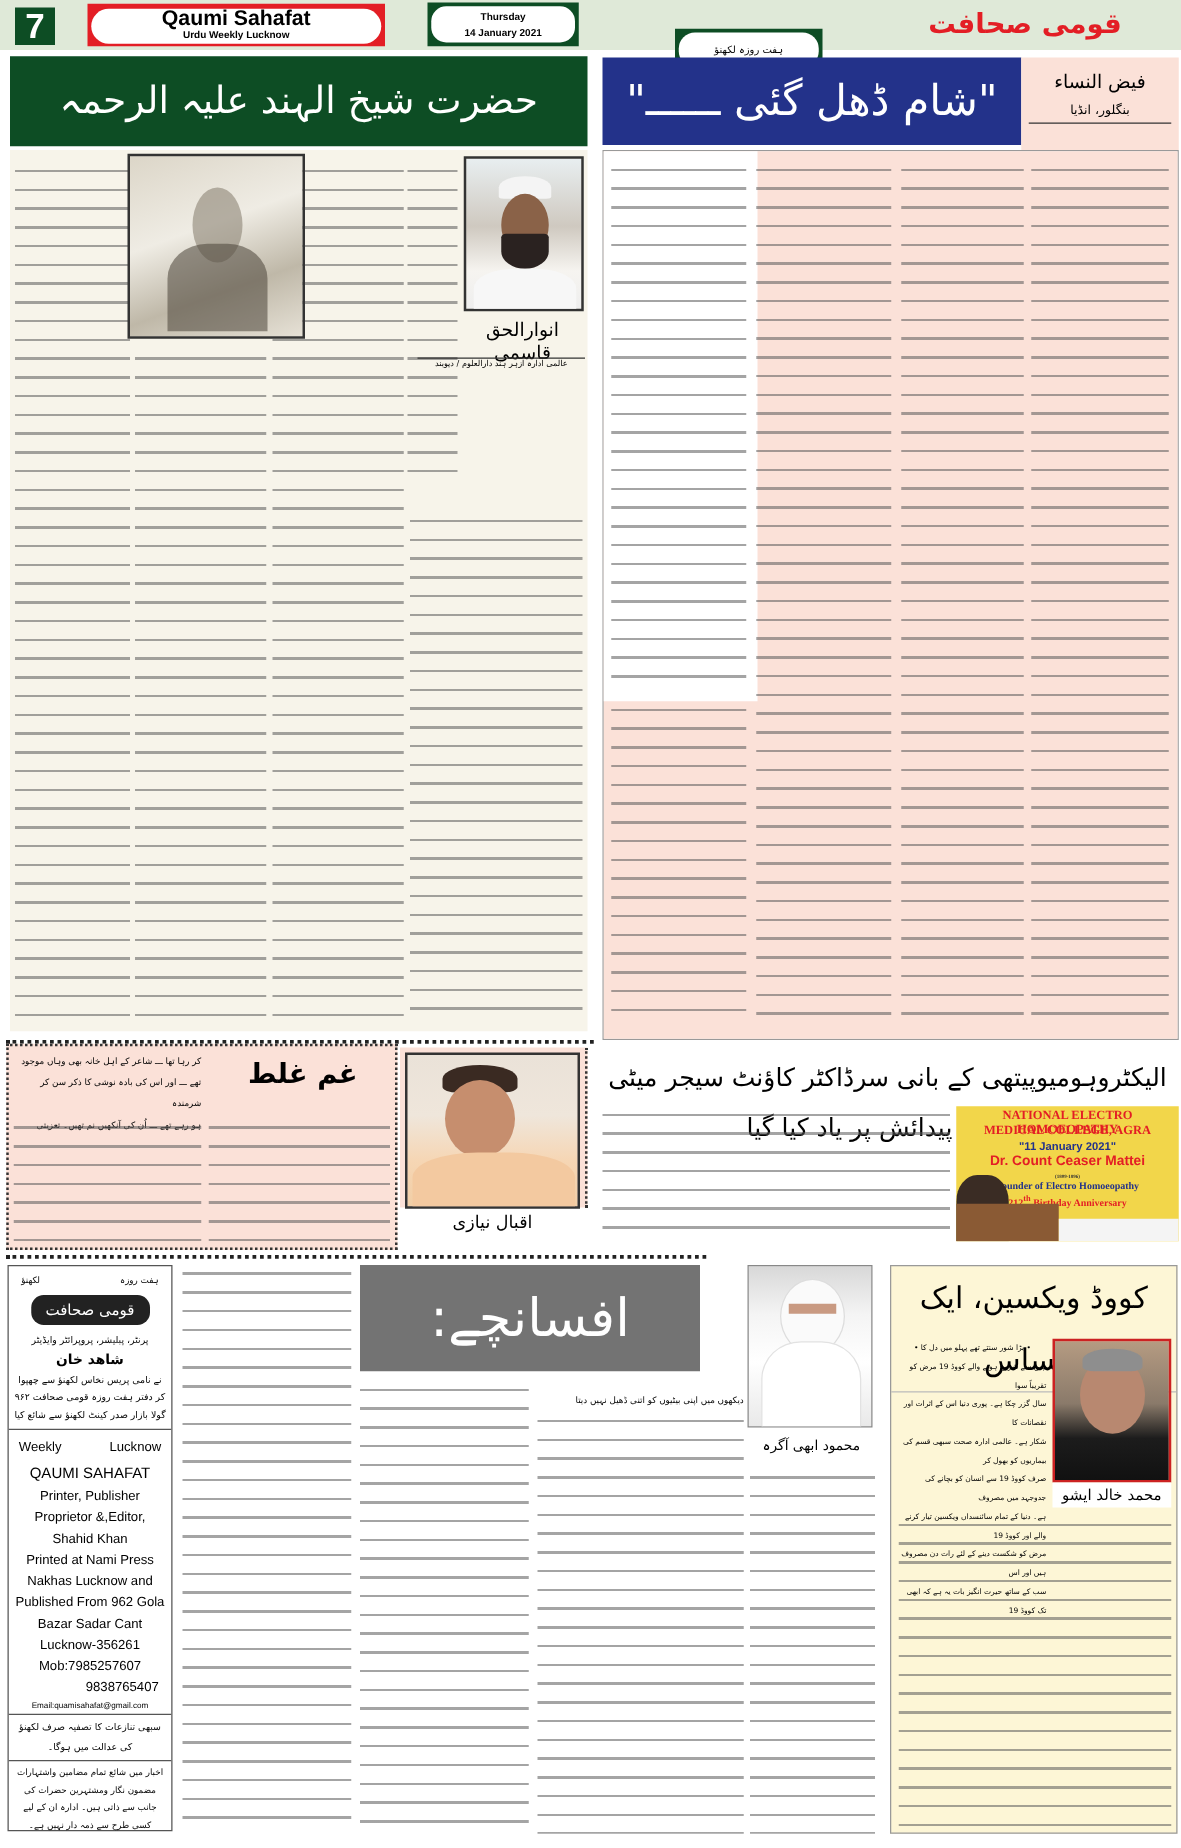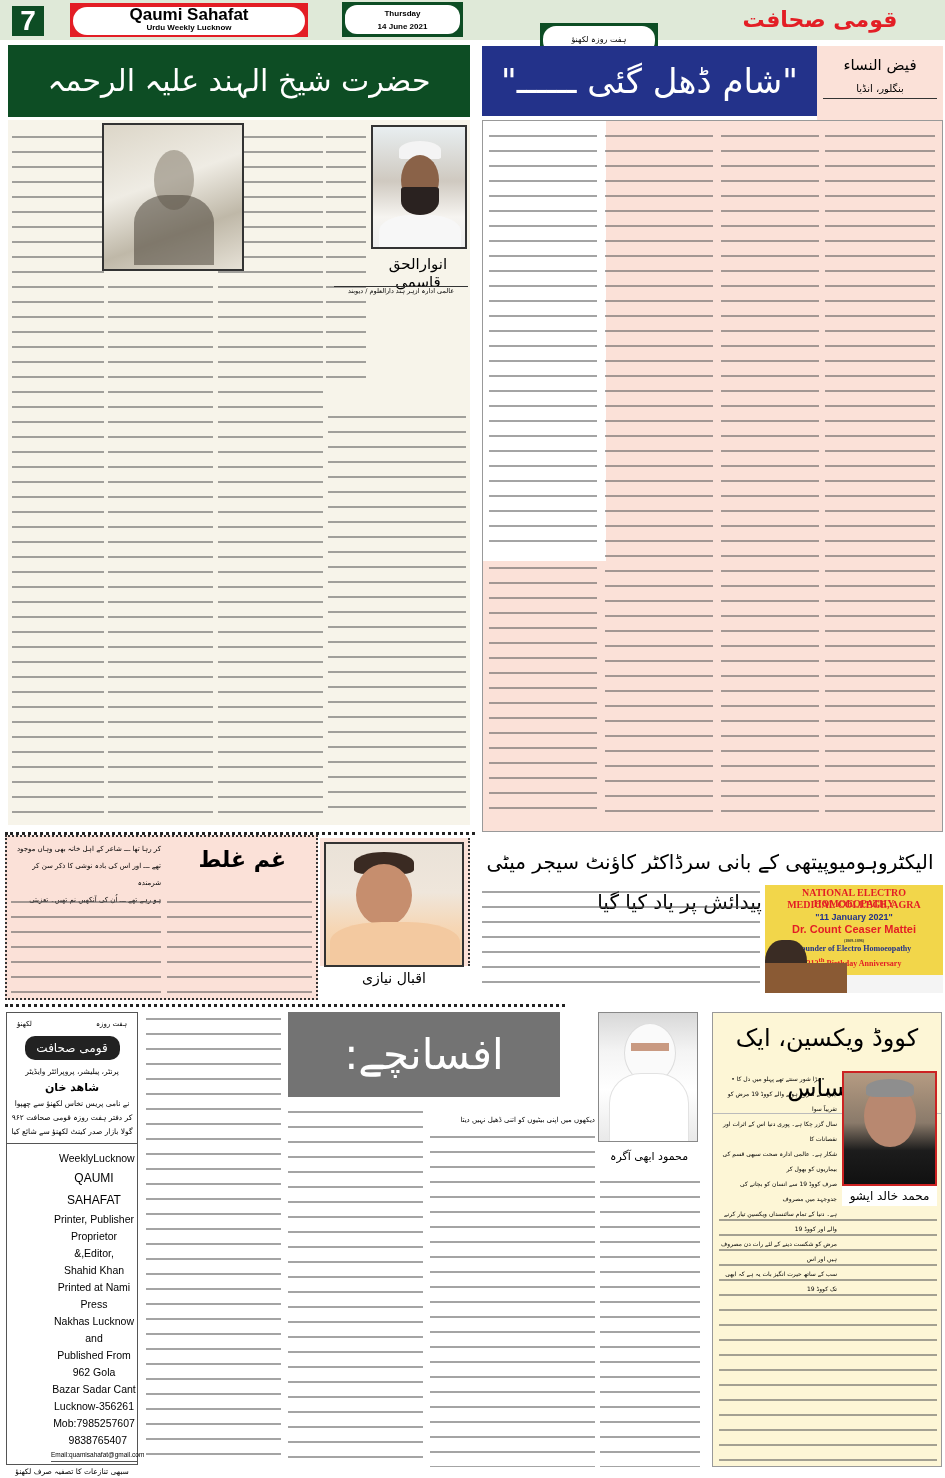--- a/index.html
+++ b/index.html
@@ -39,21 +39,21 @@
   .gham-box { left: 5px; top: 835px; width: 313px; height: 165px; background: #fbe1d8; border: 2px dotted #333; }
   .gham-title { position: absolute; right: 30px; top: 10px; font-size: 22px; font-weight: bold; }
   .iqbal-box { left: 320px; top: 838px; width: 150px; height: 128px; background: #fbe1d8; border-right: 2px dotted #333; }
   .electro-head { left: 480px; top: 842px; width: 460px; height: 40px; font-size: 20px; text-align: center; line-height: 40px; }
   .electro-photo { left: 765px; top: 885px; width: 178px; height: 108px; background: #f2d64a; overflow: hidden; }
   .banner-text { position: absolute; left: 0; width: 100%; text-align: center; font-family: "Liberation Serif", serif; font-weight: bold; }
 
   
   .masthead-small { left: 6px; top: 1012px; width: 132px; height: 453px; border: 1px solid #555; background: #fff; }
   .ms-section { text-align: center; font-size: 9px; line-height: 15px; }
-  .ms-en { font-family: "Liberation Sans", sans-serif; font-size: 10.5px; line-height: 17px; text-align: center; margin-left: 44px; }
+  .ms-en { font-family: "Liberation Sans", sans-serif; font-size: 10.5px; line-height: 17px; text-align: center; }
   .ms-logo { margin: 4px auto; width: 95px; height: 24px; background: #222; color: #fff; border-radius: 10px; font-size: 12px; line-height: 24px; text-align: center; }
   .afsanche { left: 288px; top: 1012px; width: 272px; height: 85px; background: #737373; color: #fff; font-size: 42px; text-align: center; line-height: 85px; }
   .niqab-photo { left: 598px; top: 1012px; width: 100px; height: 130px; background: linear-gradient(180deg, #d8d8d8 0%, #f4f4f4 30%, #ffffff 60%, #e9e9e9 100%); border: 1px solid #888; overflow: hidden; }
   .covid-box { left: 712px; top: 1012px; width: 230px; height: 455px; background: #fdf6d6; border: 1px solid #999; }
   .covid-head { font-size: 24px; text-align: center; line-height: 50px; border-bottom: 1px solid #bbb; }
   .covid-photo { position: absolute; right: 4px; top: 58px; width: 95px; height: 115px; background: linear-gradient(180deg, #b59b82 0%, #8a7a6a 45%, #1c1c1c 70%, #111 100%); border: 2px solid #c22; }
   .covid-name { position: absolute; right: 4px; top: 173px; width: 95px; height: 20px; background: #fff; font-size: 12px; text-align: center; line-height: 20px; }
   .dots-h { height: 0; border-top: 3px dotted #222; }
 </style>
 </head>
@@ -63,21 +63,21 @@
 <div class="abs page-num">7</div>
 <div class="abs brand-box">
   <div class="brand-inner">
     <div class="brand-title">Qaumi Sahafat</div>
     <div class="brand-sub">Urdu Weekly Lucknow</div>
   </div>
 </div>
 <div class="abs date-box">
   <div class="date-inner">
     <div>Thursday</div>
-    <div>14 June 2021</div>
+    <div>14 January 2021</div>
   </div>
 </div>
 <div class="abs weekly-box">
   <div class="weekly-inner rtl">ہفت روزہ لکھنؤ</div>
 </div>
 <div class="abs urdu-brand rtl">قومی صحافت</div>
 
 <div class="abs banner-green rtl">حضرت شیخ الہند علیہ الرحمہ مختصر حیات وخدمات</div>
 <div class="abs article1">
 
@@ -173,20 +173,21 @@
   <div class="ms-en">Shahid Khan</div>
   <div class="ms-en">Printed at Nami Press</div>
   <div class="ms-en">Nakhas Lucknow and</div>
   <div class="ms-en">Published From 962 Gola</div>
   <div class="ms-en">Bazar Sadar Cant</div>
   <div class="ms-en">Lucknow-356261</div>
   <div class="ms-en">Mob:7985257607</div>
   <div class="ms-en" style="text-align:right;padding-right:10px;">9838765407</div>
   <div class="ms-en" style="font-size:6.5px;line-height:12px;border-bottom:1px solid #555;">Email:quamisahafat@gmail.com</div>
   <div class="ms-section rtl" style="font-size:7.5px;line-height:16px;padding:2px 6px;border-bottom:1px solid #555;">سبھی تنازعات کا تصفیہ صرف لکھنؤ کی عدالت میں ہوگا۔</div>
+  <div class="ms-section rtl" style="font-size:7px;line-height:14px;padding:2px 4px;">اخبار میں شائع تمام مضامین واشتہارات مضمون نگار ومشتہرین حضرات کی جانب سے ذاتی ہیں۔ ادارہ ان کے لیے کسی طرح سے ذمہ دار نہیں ہے۔</div>
 </div>
 
 <div class="abs col-lines" style="left:146px;top:1012px;width:135px;height:455px;"></div>
 
 <div class="abs afsanche rtl">افسانچے:</div>
 <div class="abs rtl" style="left:430px;top:1116px;width:165px;font-size:7px;">دیکھوں میں اپنی بیٹیوں کو اتنی ڈھیل نہیں دیتا</div>
 <div class="abs col-lines" style="left:288px;top:1105px;width:135px;height:362px;"></div>
 <div class="abs col-lines" style="left:430px;top:1130px;width:165px;height:337px;"></div>
 <div class="abs niqab-photo">
   <div class="face" style="left:25px;top:10px;width:52px;height:60px;background:#fafafa;border:1px solid #ddd;"></div>

